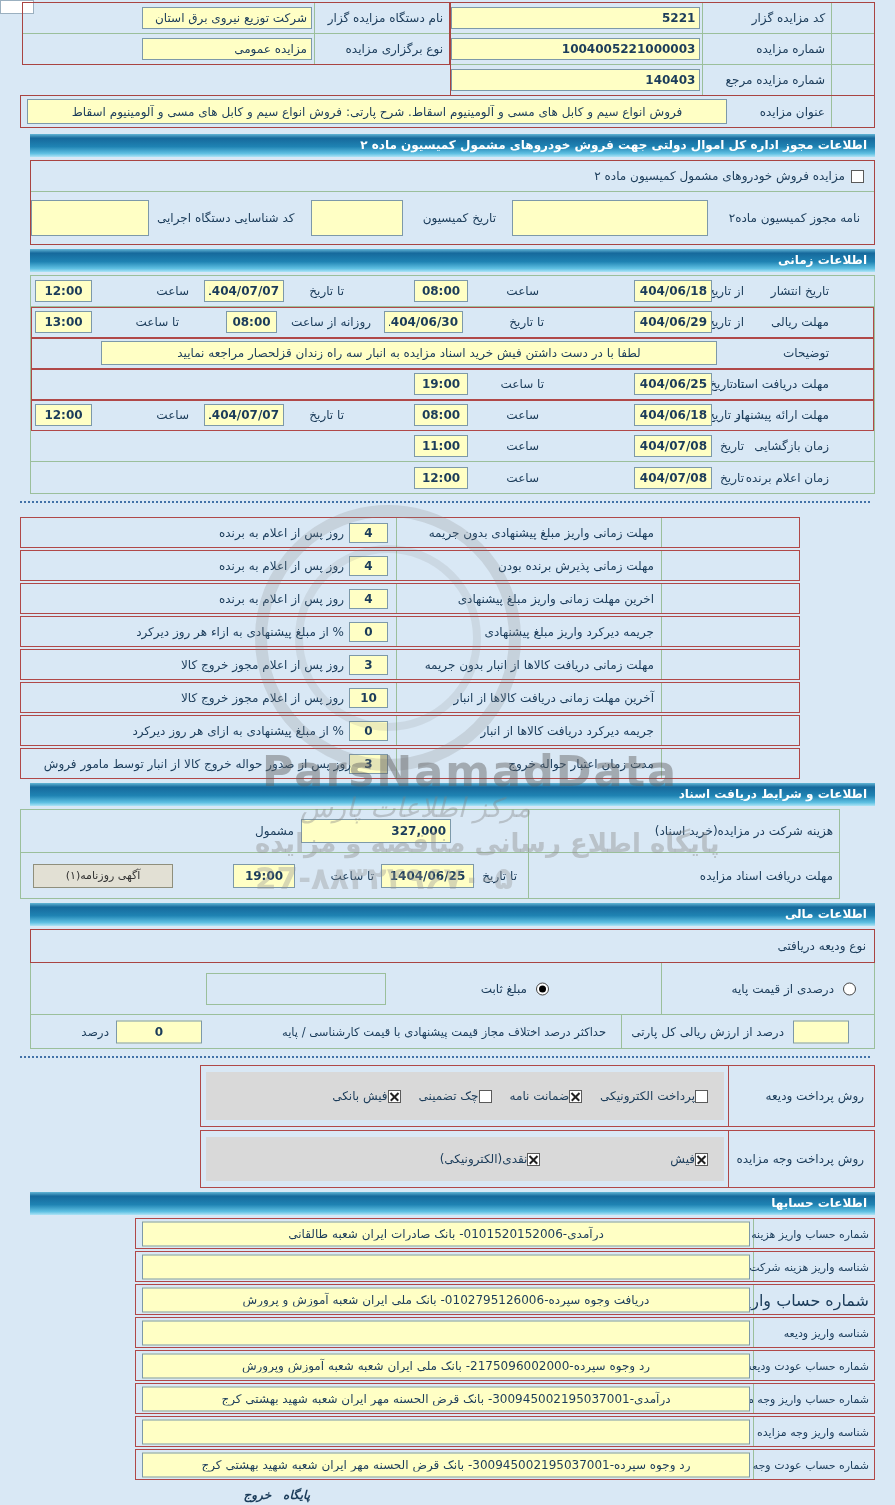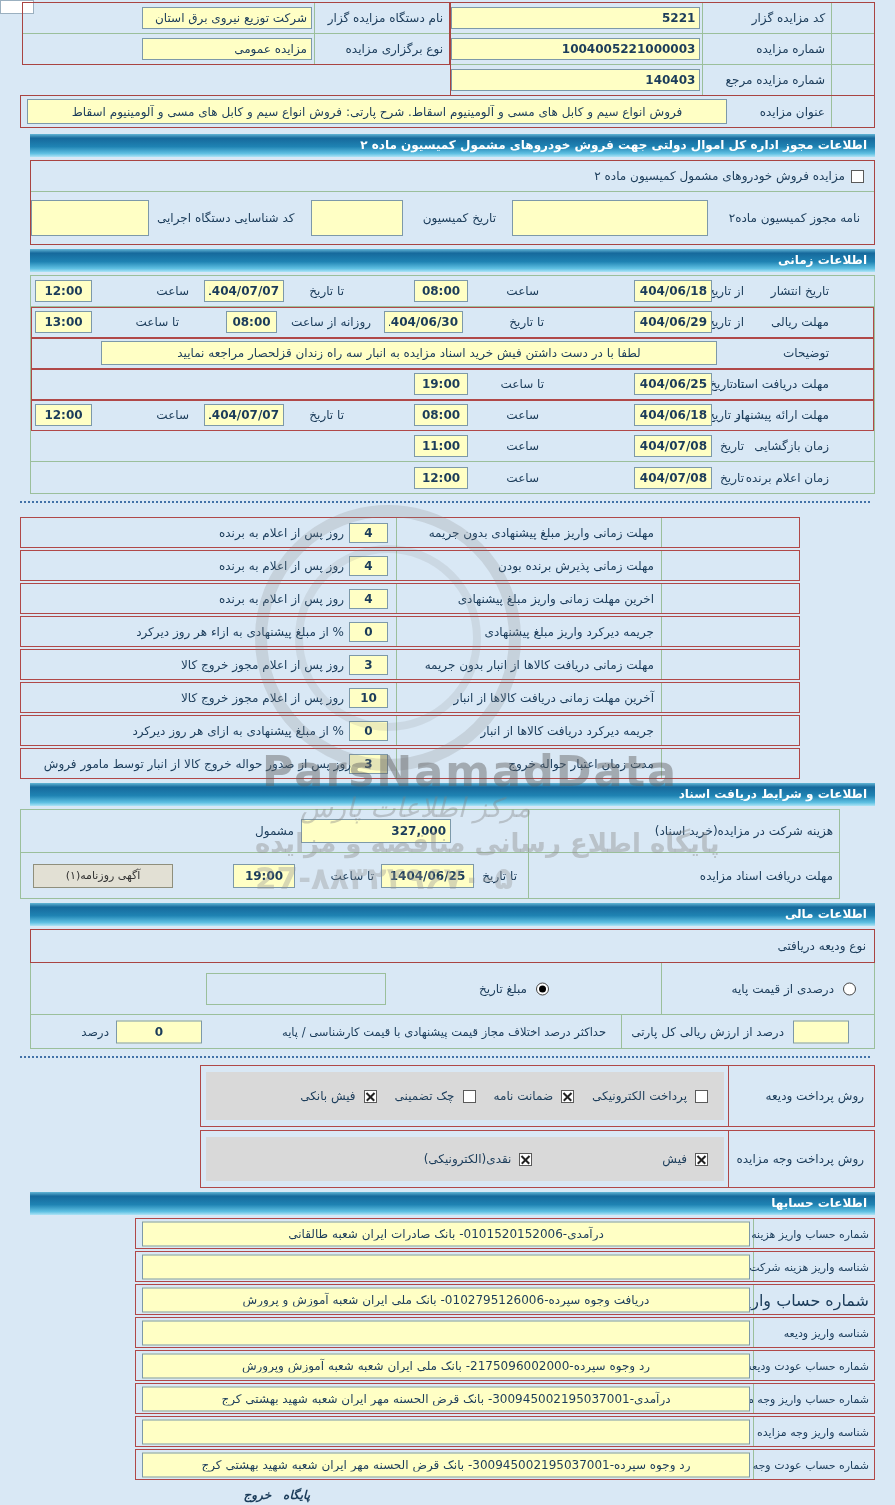--- a/index.html
+++ b/index.html
@@ -59,21 +59,21 @@
   .docrow{position:relative;margin:0 55px 0 20px;border:1px solid #9bbf9b;box-sizing:border-box}
   
   .finrow{position:relative;margin:0 20px 0 30px;border:1px solid #a94442;box-sizing:border-box}
   .finrow.green{border-color:#9bbf9b}
   .greenbox{position:absolute;border:1px solid #9bbf9b;background:transparent}
   .paywrap{position:relative;height:62px;margin-bottom:3px}
   .paybox{position:absolute;right:20px;width:675px;top:0;bottom:0;border:1px solid #b04848;box-sizing:border-box}
   .paylbl{position:absolute;right:10px;top:50%;transform:translateY(-50%);white-space:nowrap}
   .paydiv{position:absolute;right:145px;top:0;bottom:0;border-left:1px solid #b04848}
   .graypanel{position:absolute;left:5px;right:150px;top:6px;bottom:6px;background:#d9d9d9;display:flex;align-items:center;flex-direction:row;gap:18px;padding-right:16px;box-sizing:border-box}
-  .pm{display:flex;align-items:center;gap:8px;white-space:nowrap}
+  .pm{display:flex;align-items:center;gap:0;white-space:nowrap}
   
   .accrow{position:relative;height:31px;margin:0 20px 2px 135px;border:1px solid #b04848;box-sizing:border-box}
   .accrow .vline{border-left-color:#9bbf9b}
   .acc-inp{position:absolute;left:6px;top:50%;transform:translateY(-50%);width:608px;height:25px}
   .btn{background:#e2e0d4;border:1px solid #8f8f7c;color:#333;font-family:"DejaVu Sans",sans-serif;font-size:11px;height:24px;padding:0 14px}
   .footer{margin:8px 585px 0 0;display:flex;gap:12px;font-style:italic;font-weight:bold}
   .footer span{cursor:pointer}
   
   .wm{position:absolute;inset:0;pointer-events:none;z-index:40}
   .wm-circle{position:absolute;left:255px;top:505px;width:266px;height:266px;border:12px solid rgba(130,130,130,.22);border-radius:50%;box-sizing:border-box}
@@ -290,21 +290,21 @@
 
 <div class="hdr">اطلاعات مالی</div>
 <div class="finrow" style="height:34px">
   <span class="abs lbl" style="right:8px">نوع ودیعه دریافتی</span>
 </div>
 <div class="finrow green" style="height:52px;border-top:none">
   <span class="vline" style="left:630px"></span>
   <span class="rd" style="position:absolute;top:50%;transform:translateY(-50%);right:18px"></span>
   <span class="abs lbl" style="right:40px">درصدی از قیمت پایه</span>
   <span class="rd on" style="position:absolute;top:50%;transform:translateY(-50%);right:325px"></span>
-  <span class="abs lbl" style="right:347px">مبلغ تاریخ</span>
+  <span class="abs lbl" style="right:347px">مبلغ ثابت</span>
   <span class="greenbox" style="left:175px;top:10px;width:178px;height:30px"></span>
 </div>
 <div class="finrow green" style="height:34px;border-top:none">
   <span class="vline" style="left:590px"></span>
   <input class="inp" style="position: absolute; top: 50%; transform: translateY(-50%); right: 25px; width: 56px; height: 23px;" readonly="" value="">
   <span class="abs lbl" style="right:90px">درصد از ارزش ریالی کل پارتی</span>
   <span class="abs lbl" style="right:268px;font-size:11.5px">حداکثر درصد اختلاف مجاز قیمت پیشنهادی با قیمت کارشناسی / پایه</span>
   <input class="inp bold" style="position: absolute; top: 50%; transform: translateY(-50%); left: 85px; width: 86px; height: 23px;" readonly="" value="0">
   <span class="abs lbl" style="right:765px">درصد</span>
 </div>

